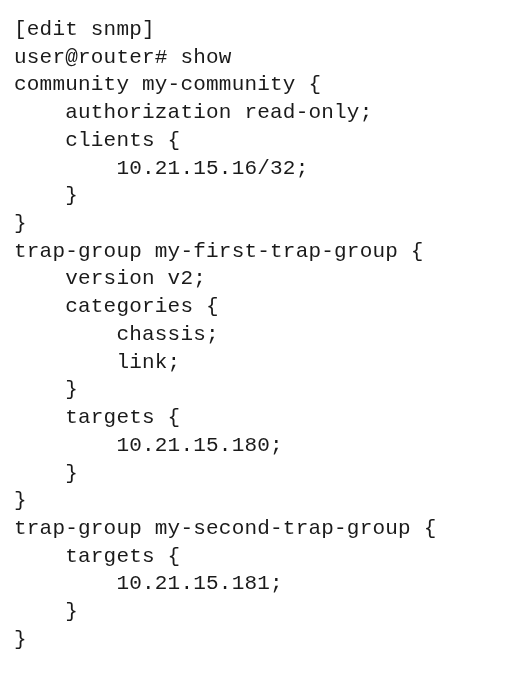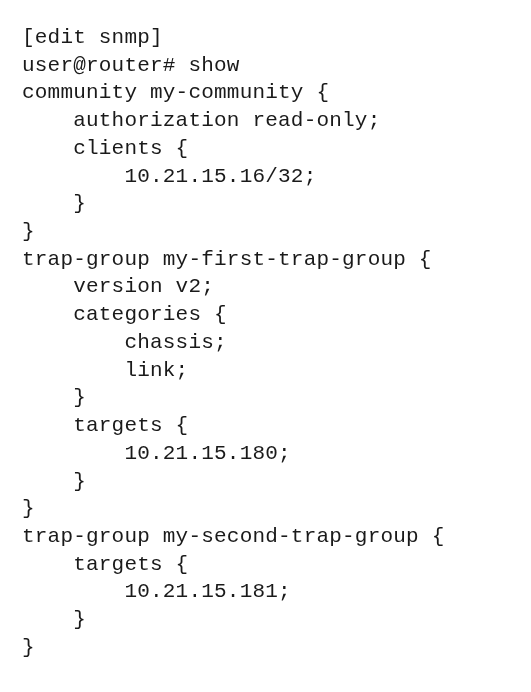--- a/index.html
+++ b/index.html
@@ -4,21 +4,21 @@
 <style>
   html, body {
     margin: 0;
     padding: 0;
     width: 531px;
     height: 692px;
     background: #ffffff;
     overflow: hidden;
   }
   pre.config {
-    margin: 16px;
+    margin: 8px;
     padding: 8px 6px;
     font-family: "Courier New", Courier, monospace;
     font-size: 21px;
     line-height: 1.32;
     color: #1a1a1a;
     white-space: pre;
     letter-spacing: 0.2px;
   }
 </style>
 </head>

